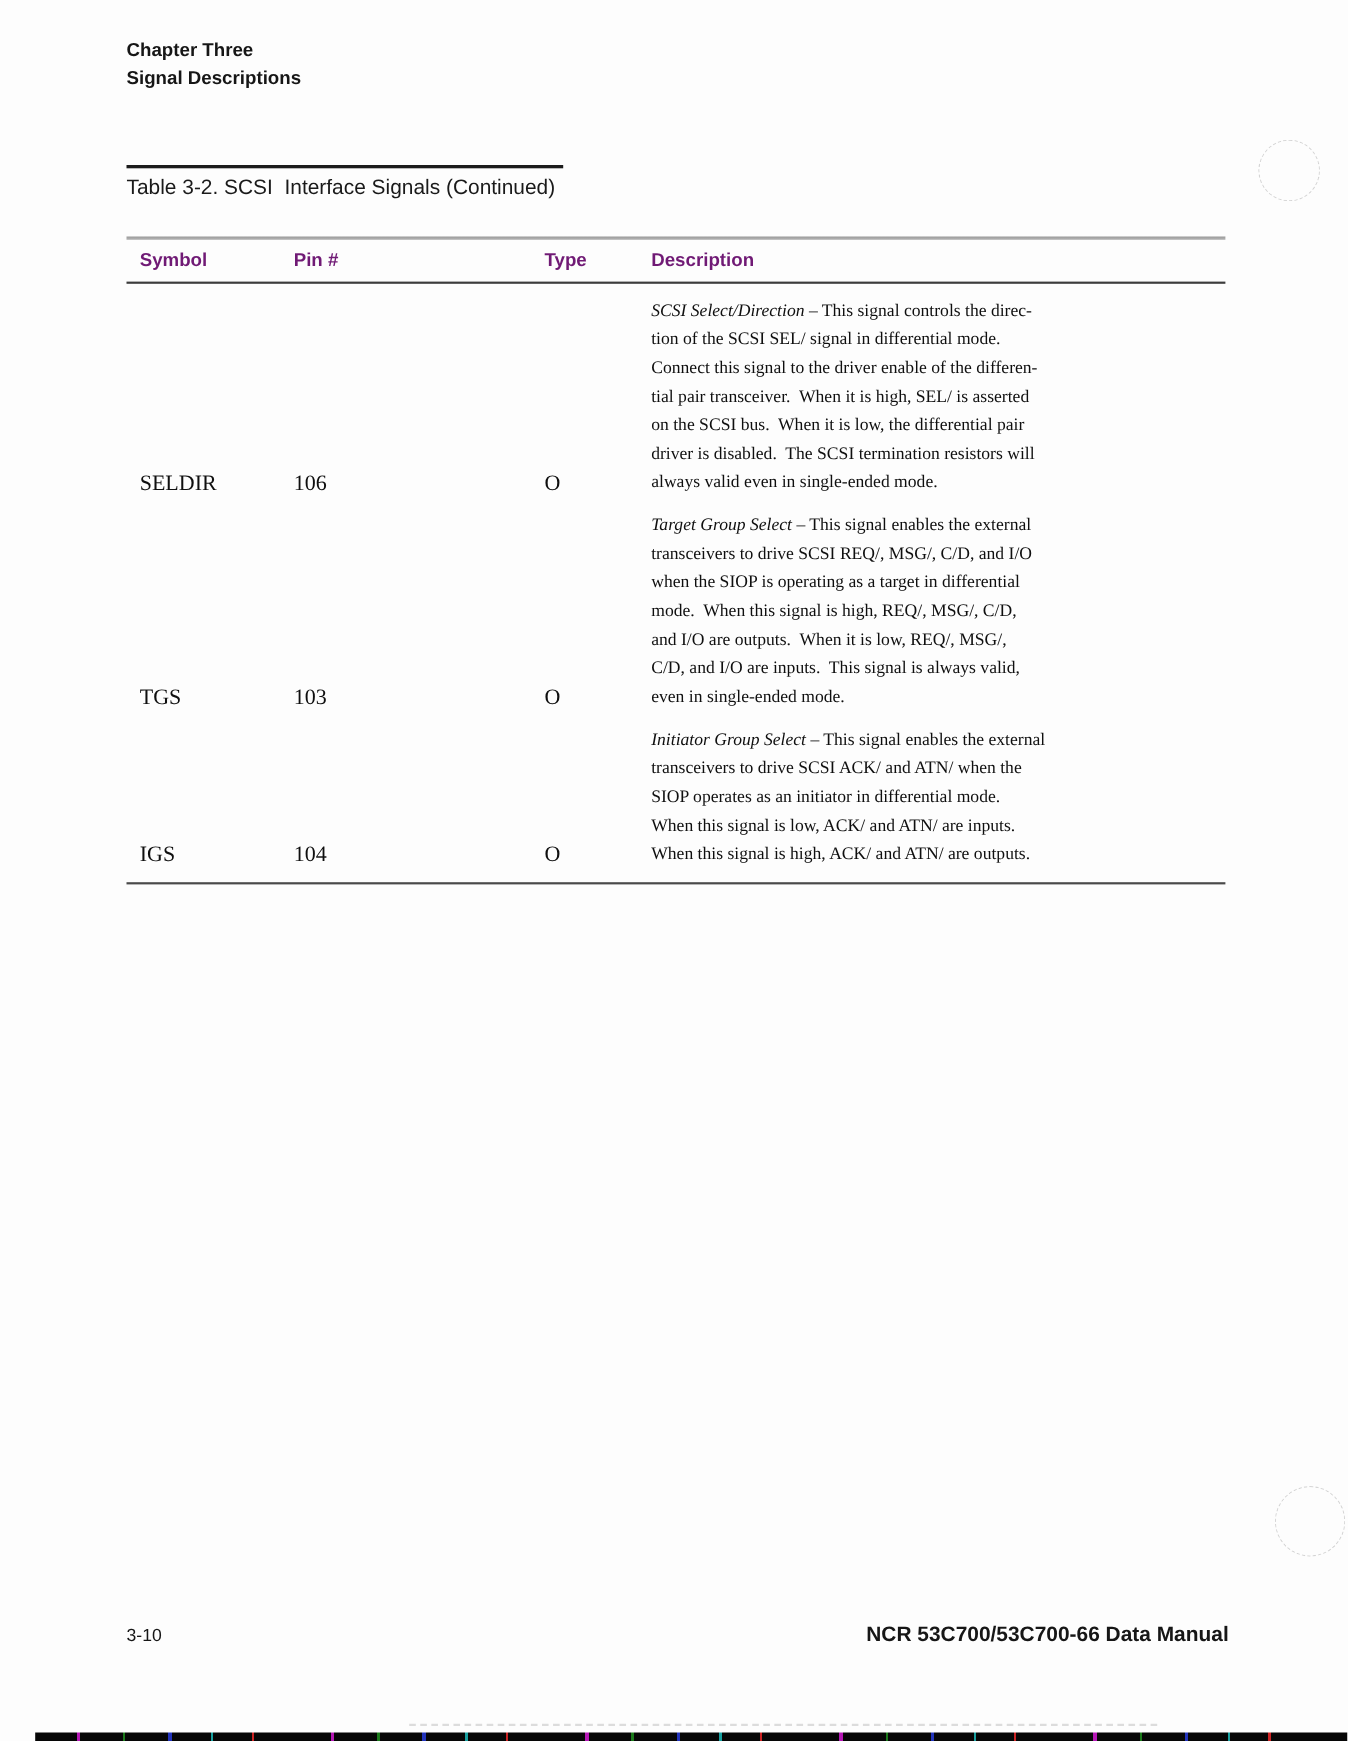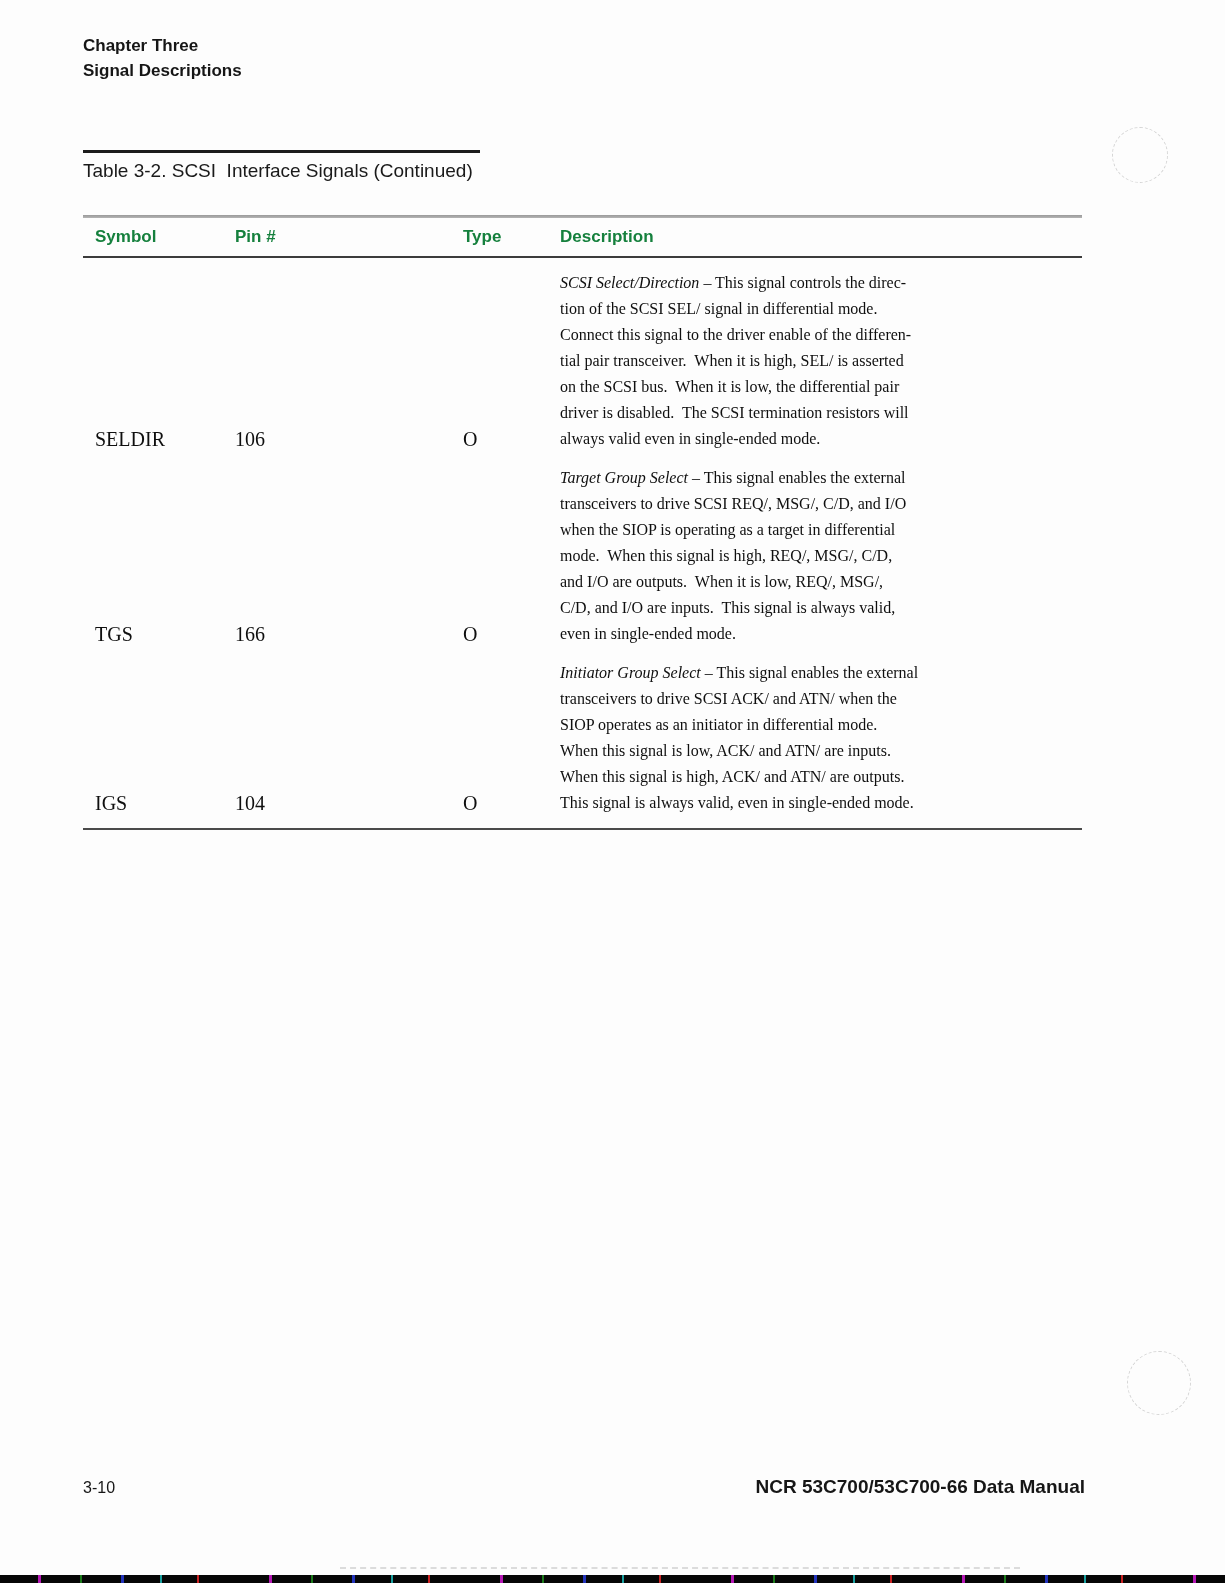--- a/index.html
+++ b/index.html
@@ -1,21 +1,21 @@
 <!DOCTYPE html>
 <html><head>
 <meta charset="utf-8">
 <style>
   html,body{margin:0;padding:0;}
   body{
     width:1225px;height:1583px;position:relative;overflow:hidden;
     background:#fdfdfd;color:#111;
     font-family:"Liberation Serif", serif;
   }
-  .page{position:absolute;inset:0;}
+  .page{position:absolute;inset:0;margin-left:32px;}
 
   
   .chapter-header{
     position:absolute;left:83px;top:33px;
     font-family:"Liberation Sans", sans-serif;
     font-weight:bold;font-size:17px;line-height:25px;color:#161616;
   }
 
   
   .title-block{position:absolute;left:83px;top:150px;}
@@ -29,21 +29,21 @@
   
   .sig-table{position:absolute;left:83px;top:215px;width:999px;}
   .t-rule{width:100%;border:0;}
   .t-rule.top{height:3px;background:linear-gradient(#9a9a9a,#b5b5b5);}
   .t-rule.mid{height:2px;background:#3c3c3c;}
   .t-rule.bottom{height:2px;background:#4a4a4a;margin-top:12px;}
   .t-head{
     display:flex;align-items:center;
     padding:9px 0 9px 12px;
     font-family:"Liberation Sans", sans-serif;
-    font-weight:bold;font-size:17px;color:#15803d;
+    font-weight:bold;font-size:17px;color:#701a75;
   }
   .col-sym{width:140px;flex:0 0 auto;}
   .col-pin{width:228px;flex:0 0 auto;}
   .col-typ{width:97px;flex:0 0 auto;}
   .col-desc{flex:1 1 auto;}
   .t-body{padding:12px 0 0 12px;}
   .trow{display:flex;align-items:flex-end;margin-bottom:13px;}
   .trow:last-child{margin-bottom:0;}
   .tcell{font-size:20px;line-height:26px;color:#0f0f0f;}
   .dline{white-space:pre;font-size:16px;line-height:26px;}
@@ -111,21 +111,21 @@
             <div class="dline">tion of the SCSI SEL/ signal in differential mode.</div>
             <div class="dline">Connect this signal to the driver enable of the differen-</div>
             <div class="dline">tial pair transceiver.  When it is high, SEL/ is asserted</div>
             <div class="dline">on the SCSI bus.  When it is low, the differential pair</div>
             <div class="dline">driver is disabled.  The SCSI termination resistors will</div>
             <div class="dline">always valid even in single-ended mode.</div>
           </div>
         </div>
         <div class="trow">
           <div class="tcell col-sym">TGS</div>
-          <div class="tcell col-pin">166</div>
+          <div class="tcell col-pin">103</div>
           <div class="tcell col-typ">O</div>
           <div class="tcell col-desc">
             <div class="dline"><i>Target Group Select</i> – This signal enables the external</div>
             <div class="dline">transceivers to drive SCSI REQ/, MSG/, C/D, and I/O</div>
             <div class="dline">when the SIOP is operating as a target in differential</div>
             <div class="dline">mode.  When this signal is high, REQ/, MSG/, C/D,</div>
             <div class="dline">and I/O are outputs.  When it is low, REQ/, MSG/,</div>
             <div class="dline">C/D, and I/O are inputs.  This signal is always valid,</div>
             <div class="dline">even in single-ended mode.</div>
           </div>
@@ -133,21 +133,20 @@
         <div class="trow">
           <div class="tcell col-sym">IGS</div>
           <div class="tcell col-pin">104</div>
           <div class="tcell col-typ">O</div>
           <div class="tcell col-desc">
             <div class="dline"><i>Initiator Group Select</i> – This signal enables the external</div>
             <div class="dline">transceivers to drive SCSI ACK/ and ATN/ when the</div>
             <div class="dline">SIOP operates as an initiator in differential mode.</div>
             <div class="dline">When this signal is low, ACK/ and ATN/ are inputs.</div>
             <div class="dline">When this signal is high, ACK/ and ATN/ are outputs.</div>
-            <div class="dline">This signal is always valid, even in single-ended mode.</div>
           </div>
         </div>
       </div>
     <div class="t-rule bottom"></div>
   </section>
 
   <footer class="page-footer">
     <span class="page-num">3-10</span>
     <span class="manual-title">NCR 53C700/53C700-66 Data Manual</span>
   </footer>

